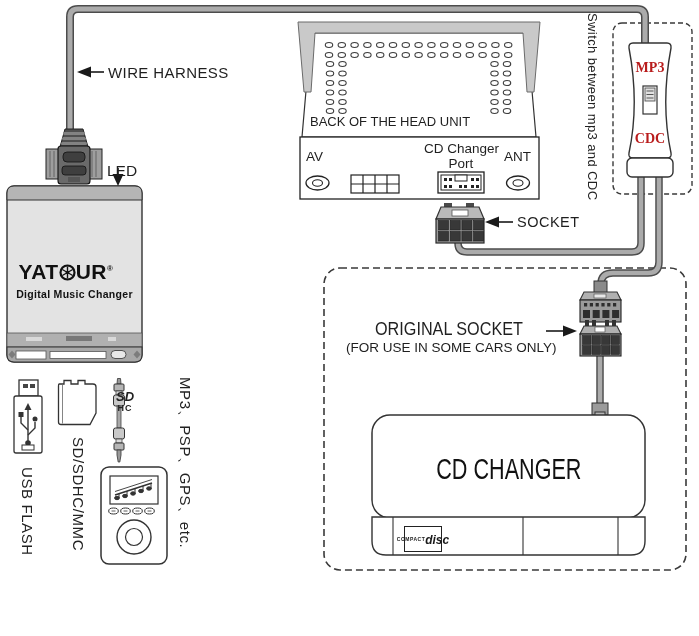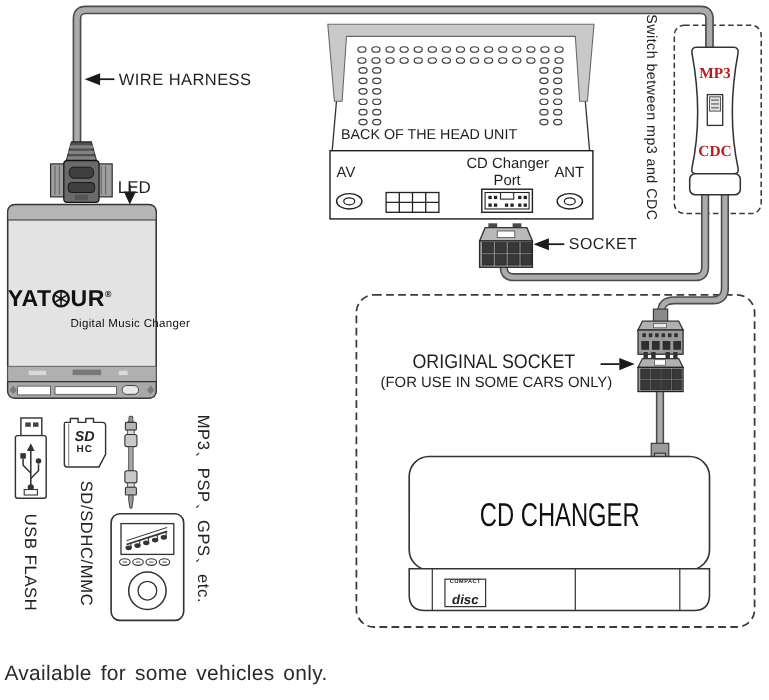--- a/index.html
+++ b/index.html
@@ -4,33 +4,33 @@
 <style>
   html,body{margin:0;padding:0;background:#fff;}
   #stage{position:relative;width:699px;height:636px;background:#fff;overflow:hidden;
          font-family:"Liberation Sans",sans-serif;color:#1a1a1a;}
   #art{position:absolute;left:0;top:0;}
   .lbl{position:absolute;white-space:nowrap;color:#1f1f1f;}
   .v-label{position:absolute;white-space:nowrap;transform-origin:0 0;transform:rotate(90deg);
            font-size:15px;letter-spacing:.6px;color:#222;}
   .two-line{text-align:center;line-height:15px;font-size:13.5px;}
   .port-lbl{font-size:13.5px;}
-  .brand{position:absolute;left:7px;top:260px;width:118px;
+  .brand{position:absolute;left:7px;top:260px;width:118px;text-align:center;
          font-weight:bold;font-size:21px;letter-spacing:.5px;color:#111;}
   .brand sup{font-size:8px;}
   .tagline{position:absolute;left:7px;top:288px;width:135px;text-align:center;
-           font-weight:normal;font-size:10.5px;letter-spacing:.3px;color:#111;padding-left:44px;}
+           font-weight:bold;font-size:10.5px;letter-spacing:.3px;color:#111;}
   .switch-txt{position:absolute;left:627px;width:46px;text-align:center;
               font-family:"Liberation Serif",serif;font-weight:bold;font-size:14px;color:#b91c1c;}
   .cdlogo{position:absolute;left:404px;top:526px;width:36px;height:24px;border:1.5px solid #222;
-          display:flex;flex-direction:column;align-items:center;justify-content:space-between;line-height:1;}
+          display:flex;flex-direction:row;align-items:center;justify-content:center;line-height:1;}
   .cdlogo .t{font-size:5px;font-weight:bold;letter-spacing:.5px;}
   .cdlogo .m{font-size:12px;font-weight:bold;font-style:italic;margin-top:1px;}
   .sdlogo{position:absolute;left:60px;top:387px;width:34px;height:28px;display:flex;flex-direction:column;
-          align-items:center;justify-content:center;line-height:1;color:#222;}
+          align-items:center;justify-content:center;line-height:1;color:#222;padding-left:48px;}
   .sdlogo .s1{font-size:13px;font-weight:bold;font-style:italic;}
   .sdlogo .s2{font-size:9px;font-weight:bold;letter-spacing:1px;margin-top:1px;}
   .note-line{position:absolute;left:4px;font-size:19px;letter-spacing:.3px;word-spacing:2.5px;color:#2b2b2b;}
   .squeeze{display:inline-block;transform:scaleX(.72);transform-origin:center;}
   .squeeze-l{display:inline-block;transform:scaleX(.9);transform-origin:left center;}
 </style>
 </head>
 <body>
 
 <div id="stage">
@@ -397,15 +397,14 @@
 
 <div class="sdlogo">
   <span class="s1">SD</span>
   <span class="s2">HC</span>
 </div>
 
 <div class="v-label" style="left:36px;top:467px;">USB FLASH</div>
 <div class="v-label" style="left:87px;top:437px;">SD/SDHC/MMC</div>
 <div class="v-label" style="left:194px;top:377px;">MP3、PSP、GPS、etc.</div>
 
-<div class="note-line" style="top:602px;">Available for some vehicles only.</div>
 
 </div>
 
 </body></html>

